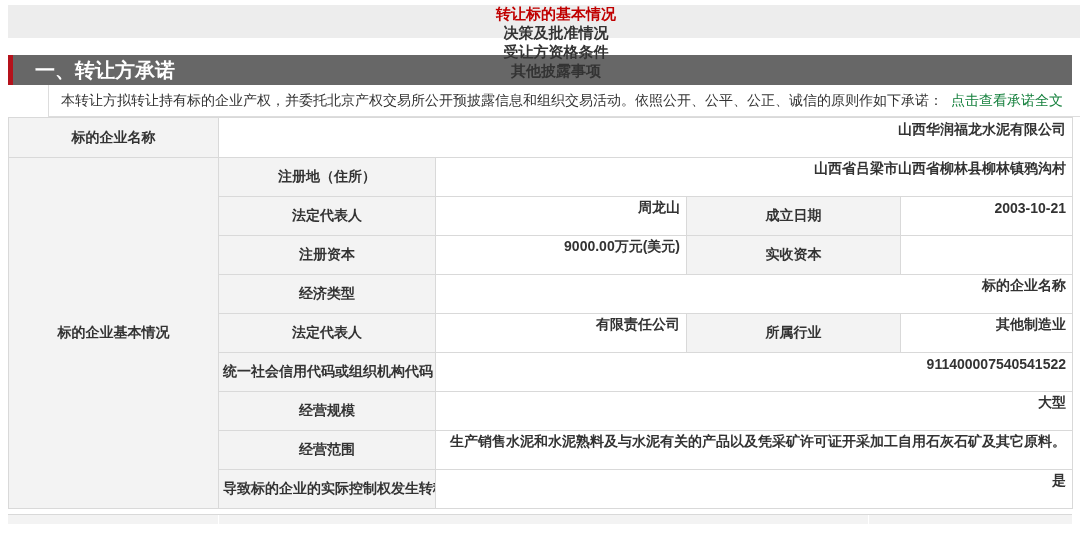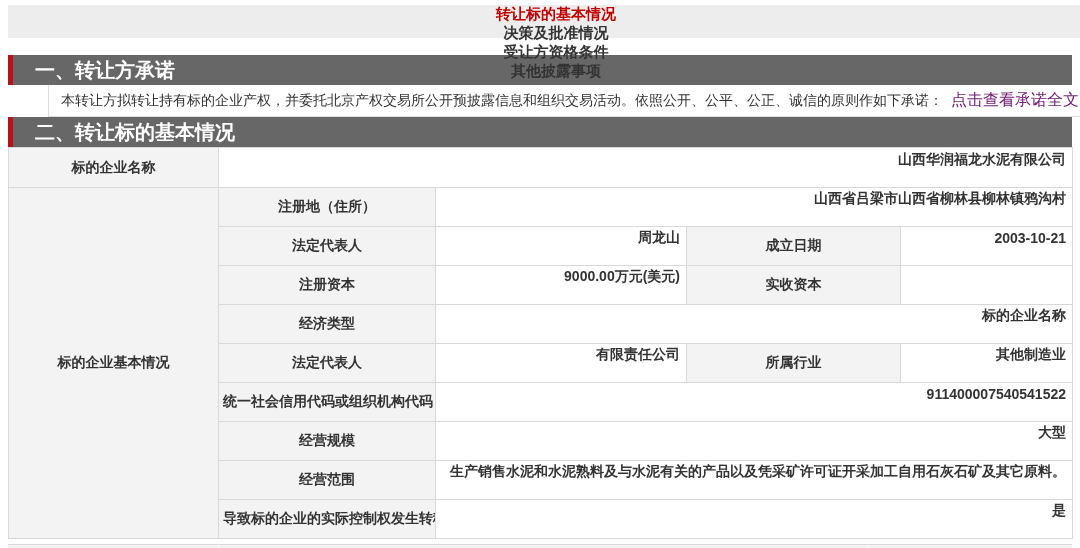--- a/index.html
+++ b/index.html
@@ -47,22 +47,22 @@
   .commit-row {
     width: 1064px; height: 32px;
     border: 1px solid #dddddd;
     border-top: none;
     display: flex; align-items: center;
     padding-left: 12px;
     font-size: 14px;
     white-space: nowrap; overflow: hidden; margin-left: 40px;
   }
   .commit-link {
-    color: #701a75; margin-left: 8px; cursor: pointer;
-    text-decoration: none; font-size: 16px;
+    color: #15803d; margin-left: 8px; cursor: pointer;
+    text-decoration: none; font-size: 14px;
   }
 
   
   table.info {
     width: 1064px;
     border-collapse: collapse;
     table-layout: fixed;
     font-size: 14px;
   }
   table.info td {
@@ -117,23 +117,20 @@
 
   <div class="section-bar">
     <span>一、转让方承诺</span>
   </div>
 
   <div class="commit-row">
     <span>本转让方拟转让持有标的企业产权，并委托北京产权交易所公开预披露信息和组织交易活动。依照公开、公平、公正、诚信的原则作如下承诺：</span>
     <a class="commit-link">点击查看承诺全文</a>
   </div>
 
-  <div class="section-bar">
-    <span>二、转让标的基本情况</span>
-  </div>
 
   <table class="info">
     <colgroup>
       <col style="width:210px">
       <col style="width:217px">
       <col style="width:251px">
       <col style="width:214px">
       <col style="width:172px">
     </colgroup>
     <tbody>

